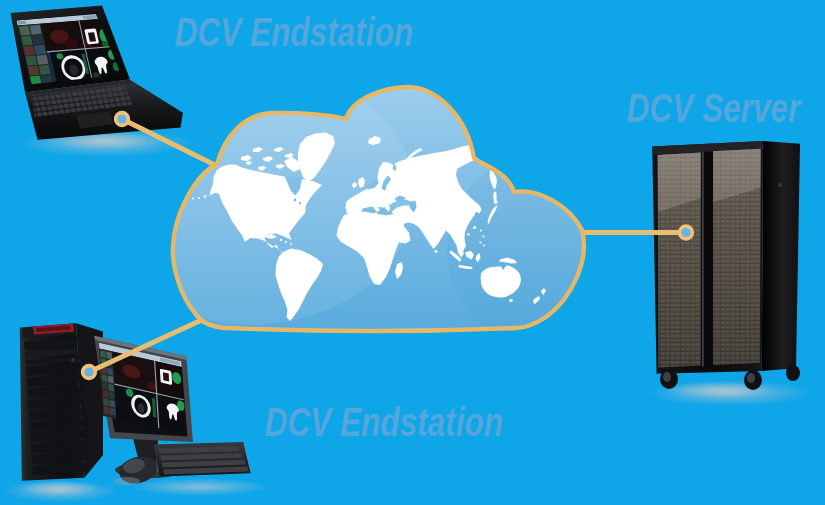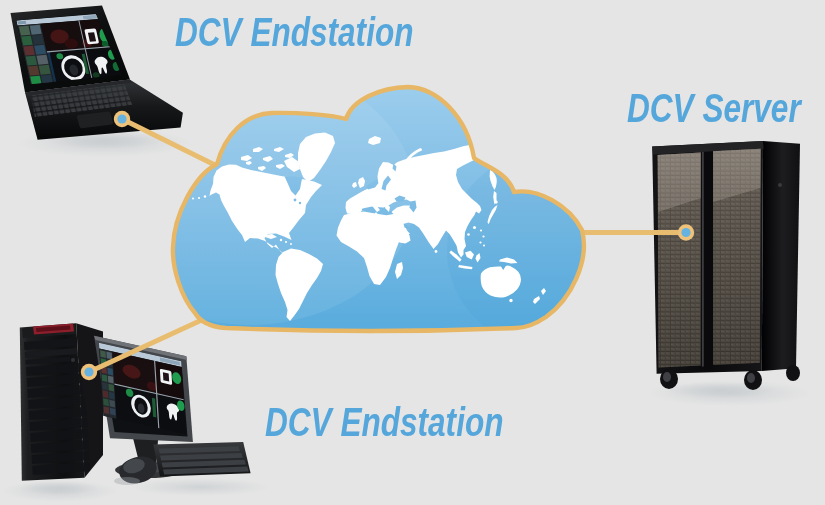--- a/index.html
+++ b/index.html
@@ -1,16 +1,16 @@
 <!DOCTYPE html>
 <html><head>
 <meta charset="utf-8">
 <style>
 html,body{margin:0;padding:0;background:#fff;}
-#c{position:relative;width:825px;height:505px;overflow:hidden;background:#e5e5e5;font-family:"Liberation Sans",sans-serif;}
+#c{position:relative;width:825px;height:505px;overflow:hidden;background:#0ea5e9;font-family:"Liberation Sans",sans-serif;}
 </style>
 </head>
 <body>
 <div id="c">
 <svg width="825" height="505" viewBox="0 0 825 505">
 <defs>
 <linearGradient id="cloudg" gradientUnits="userSpaceOnUse" x1="0" y1="85" x2="0" y2="334">
   <stop offset="0" stop-color="#9ccded"></stop>
   <stop offset="0.45" stop-color="#7fbde5"></stop>
   <stop offset="1" stop-color="#57abdd"></stop>

